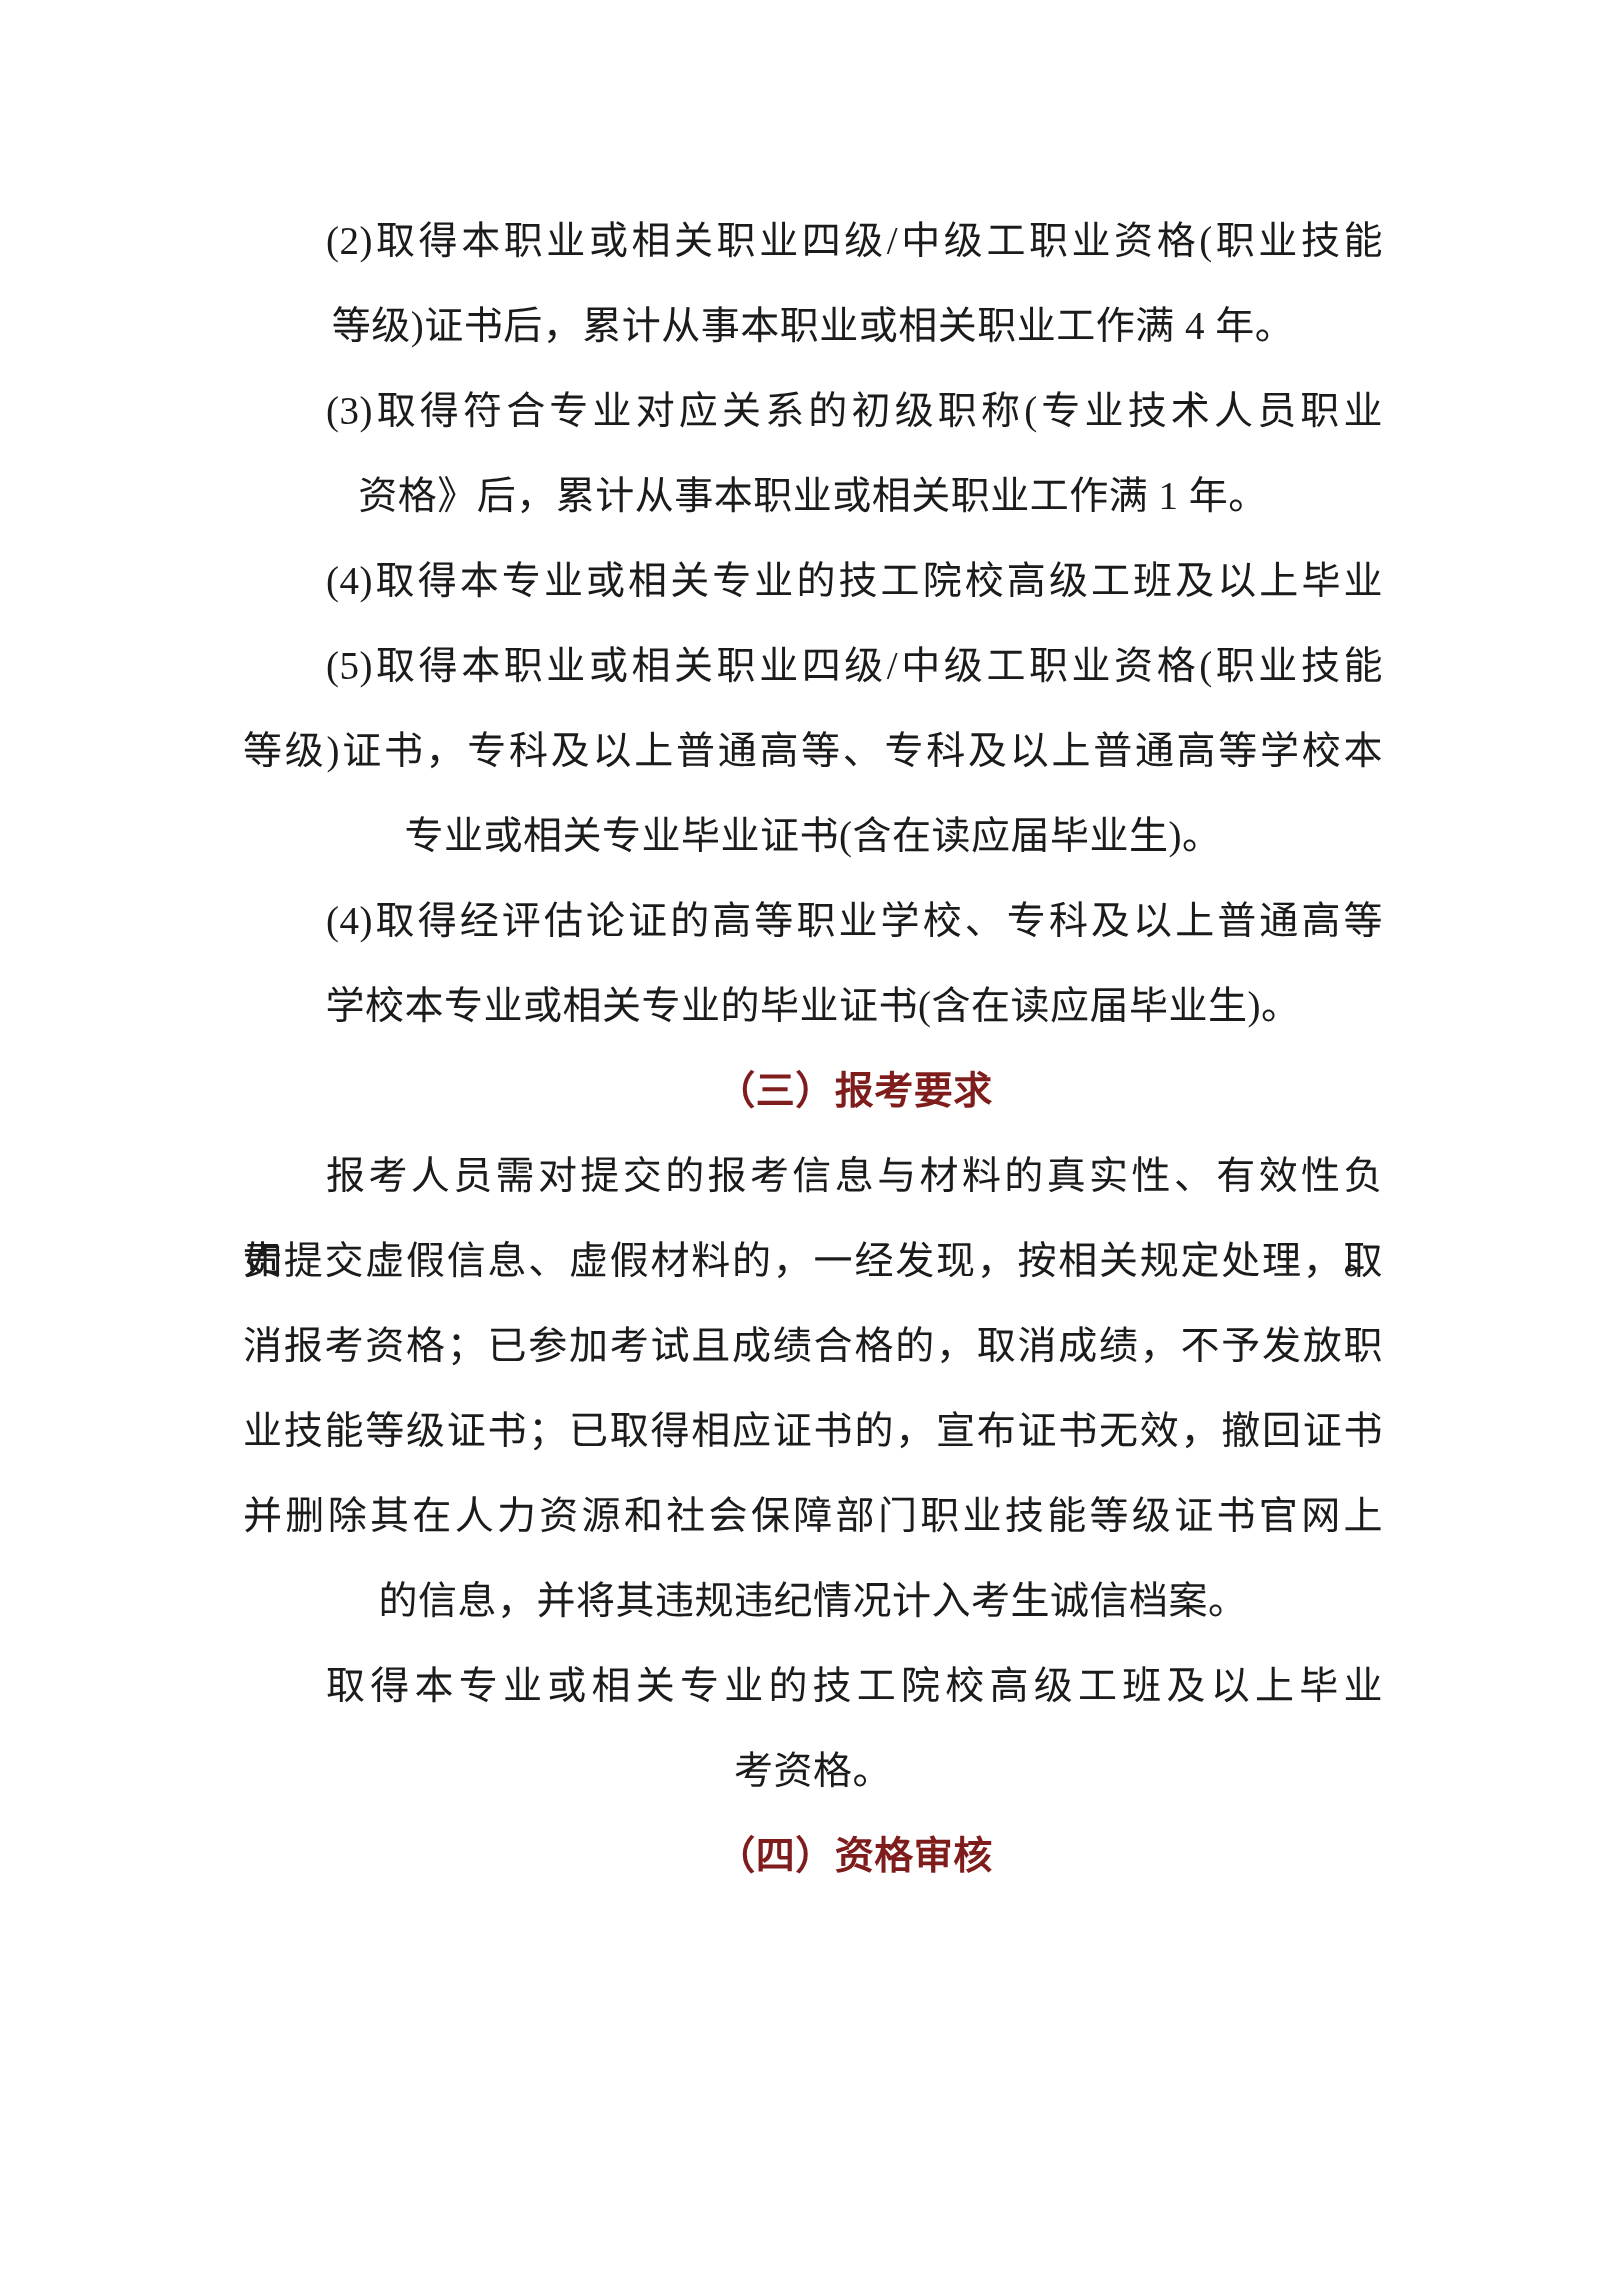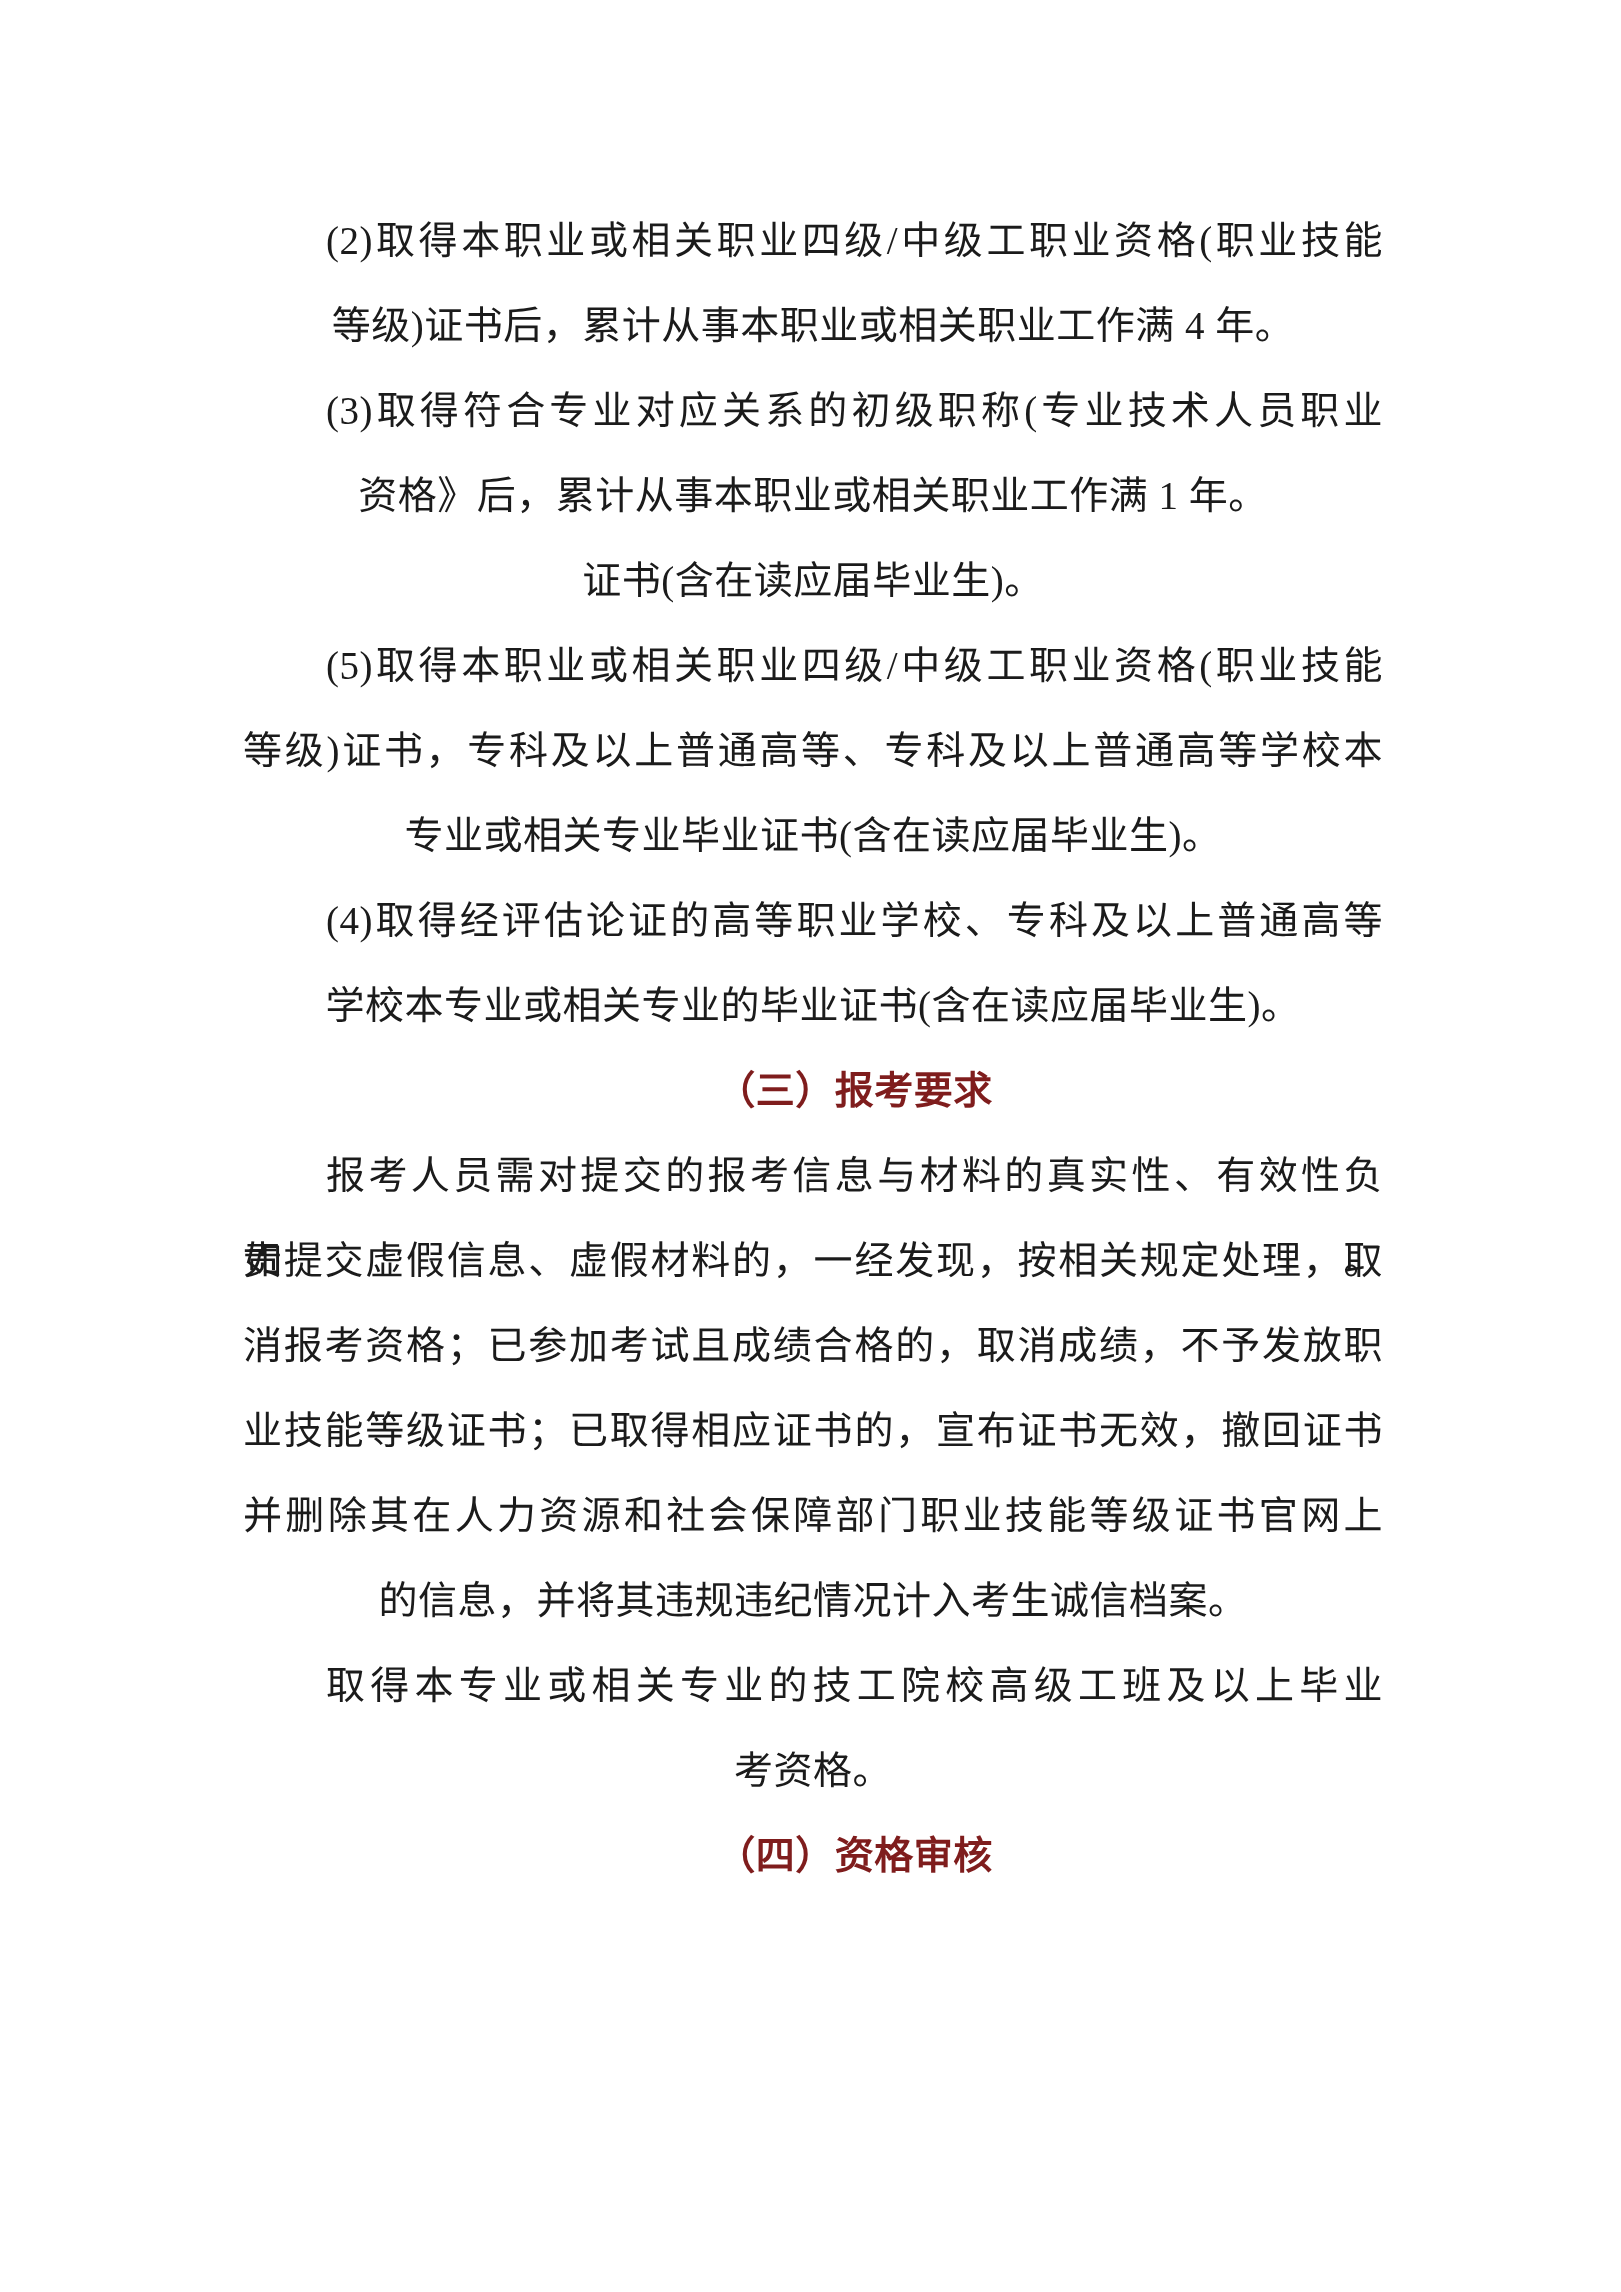--- a/index.html
+++ b/index.html
@@ -41,21 +41,21 @@
 </style>
 </head>
 <body>
 
 <div class="page" style="background: rgb(255, 255, 255); color: rgb(27, 27, 27); width: 1621px; height: 2293px;">
   <div class="text-block" id="textblock">
       <div class="line indent justify">(2)取得本职业或相关职业四级/中级工职业资格(职业技能</div>
       <div class="line">等级)证书后，累计从事本职业或相关职业工作满 4 年。</div>
       <div class="line indent justify">(3)取得符合专业对应关系的初级职称(专业技术人员职业</div>
       <div class="line">资格》后，累计从事本职业或相关职业工作满 1 年。</div>
-      <div class="line">证书(含在读应届毕业生)。</div>
+      <div class="line indent justify">(4)取得本专业或相关专业的技工院校高级工班及以上毕业</div>
       <div class="line indent justify">(5)取得本职业或相关职业四级/中级工职业资格(职业技能</div>
       <div class="line justify">等级)证书，专科及以上普通高等、专科及以上普通高等学校本</div>
       <div class="line">专业或相关专业毕业证书(含在读应届毕业生)。</div>
       <div class="line indent justify">(4)取得经评估论证的高等职业学校、专科及以上普通高等</div>
       <div class="line">学校本专业或相关专业的毕业证书(含在读应届毕业生)。</div>
       <div class="line indent heading">（三）报考要求</div>
       <div class="line indent justify">报考人员需对提交的报考信息与材料的真实性、有效性负责。</div>
       <div class="line justify">如提交虚假信息、虚假材料的，一经发现，按相关规定处理，取</div>
       <div class="line justify">消报考资格；已参加考试且成绩合格的，取消成绩，不予发放职</div>
       <div class="line justify">业技能等级证书；已取得相应证书的，宣布证书无效，撤回证书</div>

